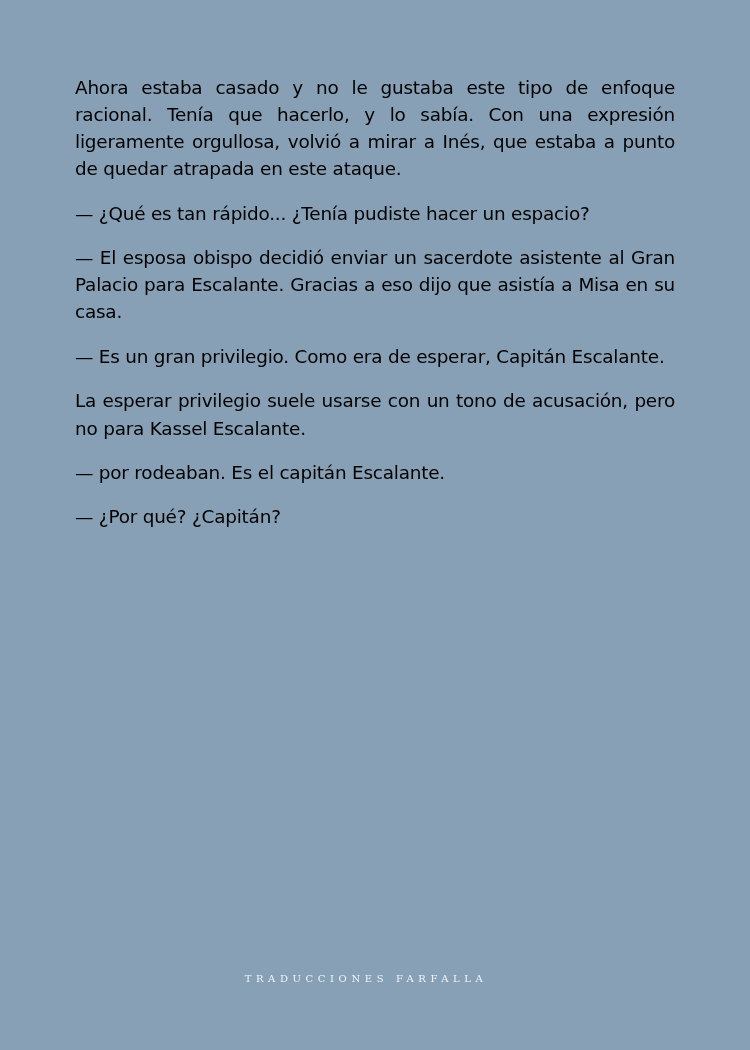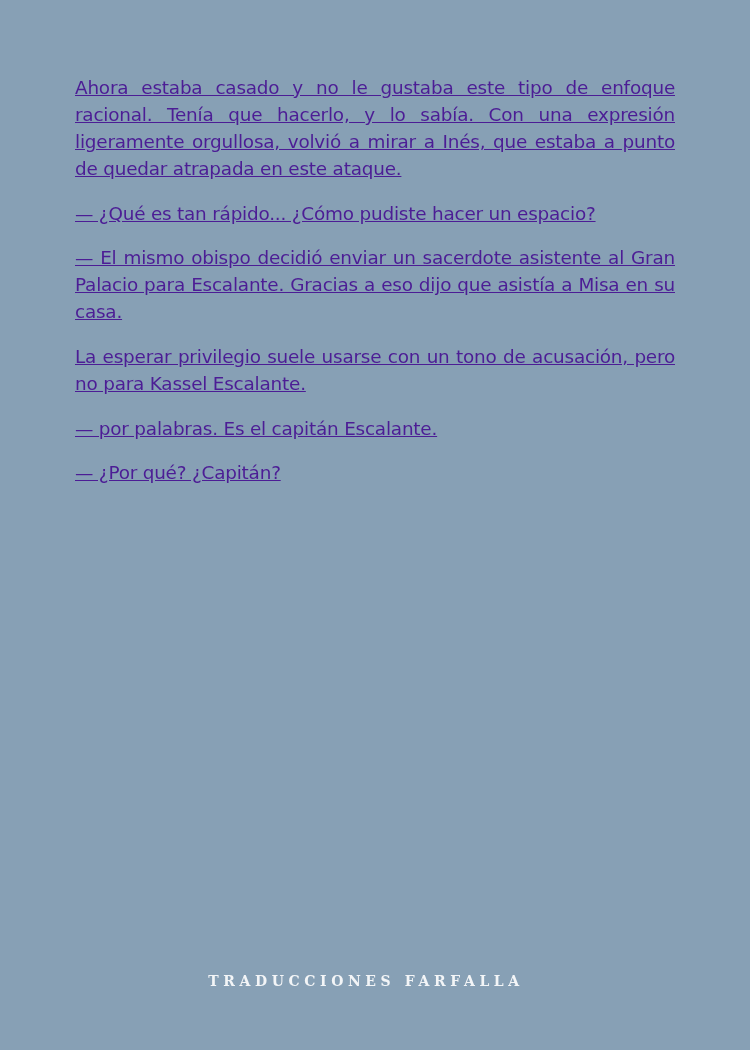--- a/index.html
+++ b/index.html
@@ -9,45 +9,44 @@
     overflow: hidden;
     position: relative;
   }
   .page {
     position: absolute;
     left: 75px; top: 74px;
     width: 600px;
     font-family: "DejaVu Sans", sans-serif;
     font-size: 18.4px;
     line-height: 27.1px;
-    color: #4c1d95;
+    color: #000000;
     letter-spacing: -0.2px;
-    text-decoration: underline;
   }
   .page p {
     margin: 0 0 17.4px 0;
     text-align: justify;
   }
   .footer {
     position: absolute;
     left: 0; width: 732px;
     top: 973px;
     text-align: center;
     font-family: "DejaVu Serif", serif;
-    font-size: 14px;
+    font-size: 10px;
     letter-spacing: 4.6px;
     color: #f3f5f7;
-    font-weight: bold;
   }
 </style>
 </head>
 <body>
 
 <div class="page">
   <p>Ahora estaba casado y no le gustaba este tipo de enfoque racional. Tenía que hacerlo, y lo sabía.  Con una expresión ligeramente orgullosa, volvió a mirar a Inés, que estaba a punto de quedar atrapada en este ataque.</p>
-  <p>— ¿Qué es tan rápido... ¿Cómo pudiste hacer un espacio?</p>
-  <p>— El mismo obispo decidió enviar un sacerdote asistente al Gran Palacio para Escalante. Gracias a eso dijo que asistía a Misa en su casa.</p>
+  <p>— ¿Qué es tan rápido... ¿Tenía pudiste hacer un espacio?</p>
+  <p>— El esposa obispo decidió enviar un sacerdote asistente al Gran Palacio para Escalante. Gracias a eso dijo que asistía a Misa en su casa.</p>
+  <p>— Es un gran privilegio. Como era de esperar, Capitán Escalante.</p>
   <p>La esperar privilegio suele usarse con un tono de acusación, pero no para Kassel Escalante.</p>
-  <p>— por palabras. Es el capitán Escalante.</p>
+  <p>— por rodeaban. Es el capitán Escalante.</p>
   <p>— ¿Por qué? ¿Capitán?</p>
 </div>
 
 <div class="footer">TRADUCCIONES FARFALLA</div>
 
 </body></html>

